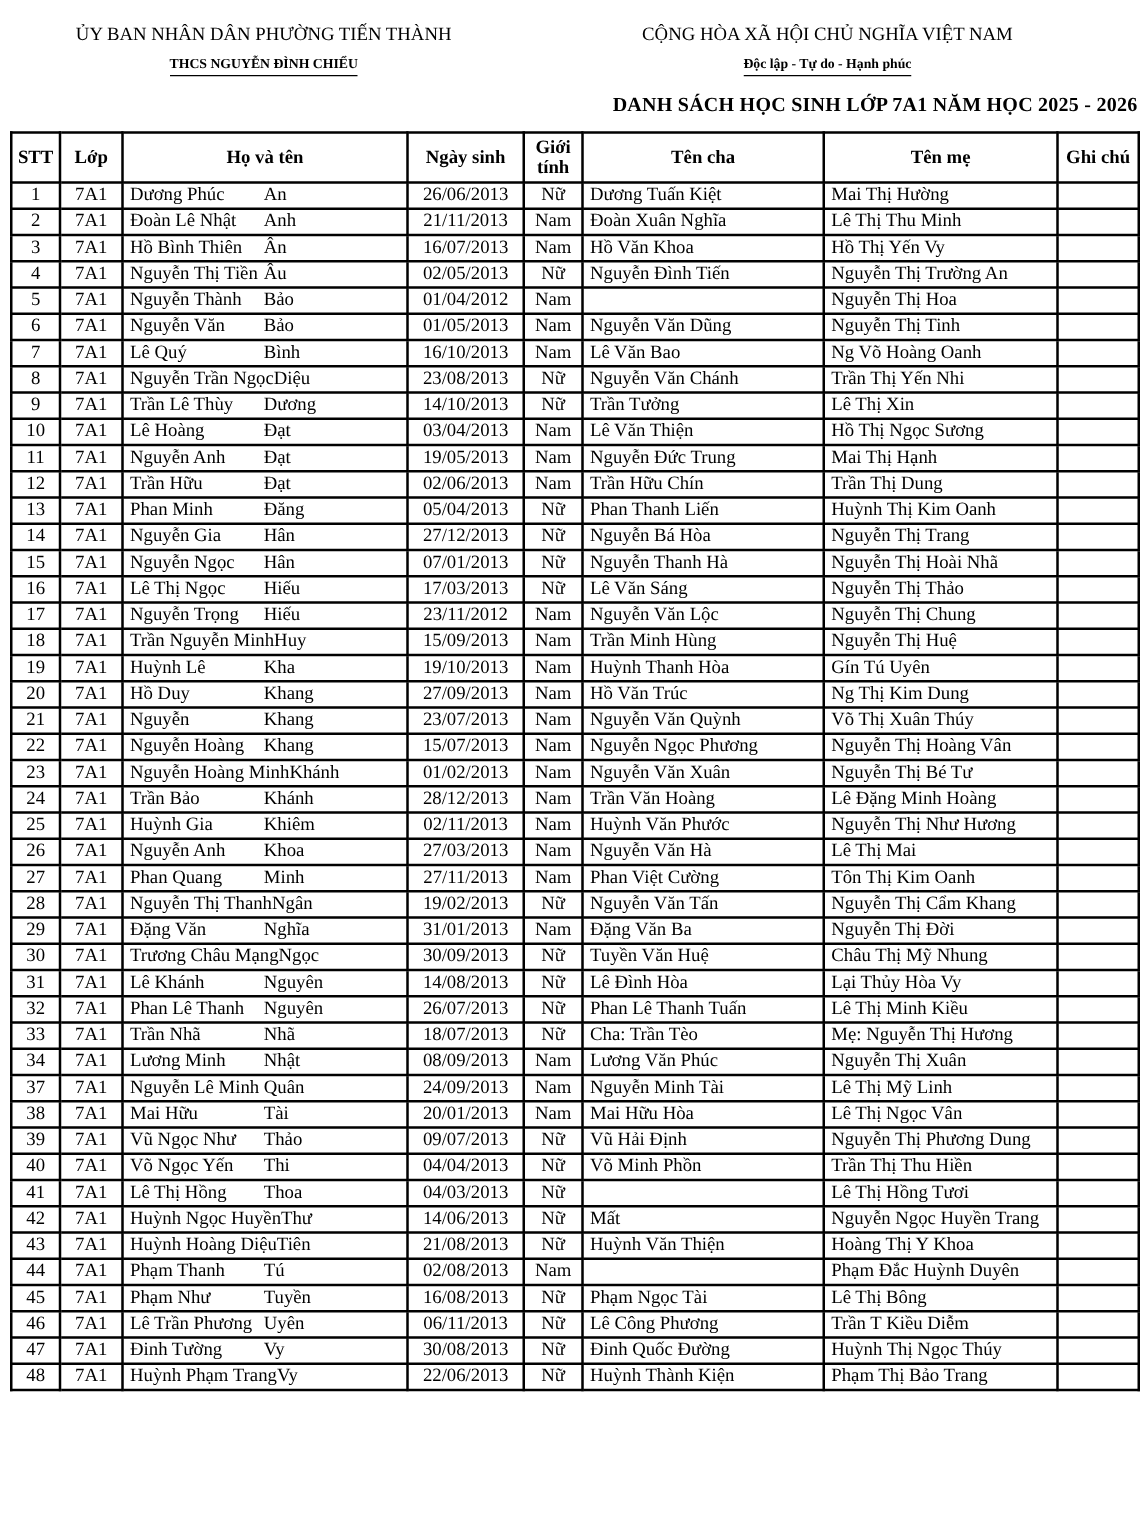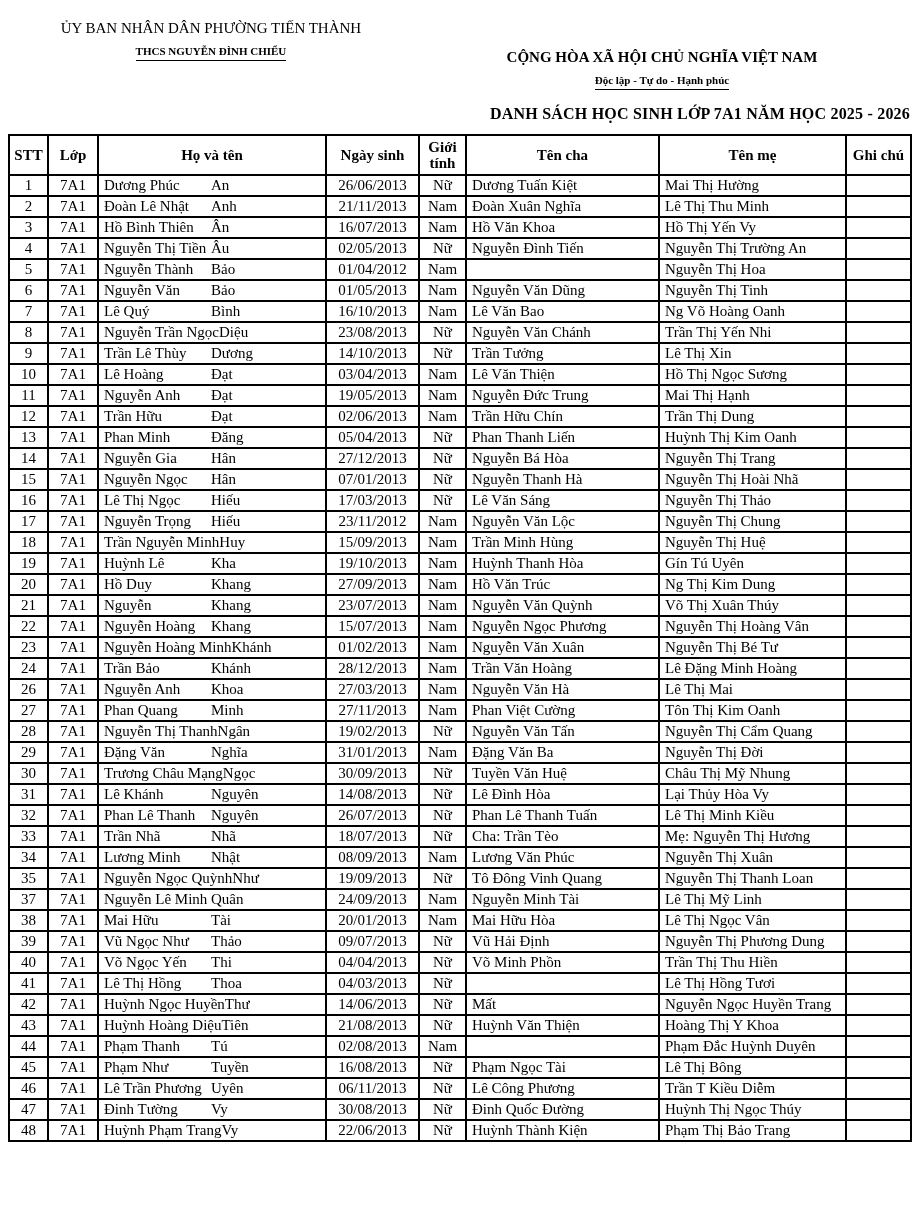--- a/index.html
+++ b/index.html
@@ -10,21 +10,21 @@
     font-family: "Liberation Serif", "DejaVu Serif", serif;
     overflow: hidden;
   }
   .page { padding: 17px 7px 0 8px; }
 
   .letterhead { display: flex; margin-top: 2px; }
   .lh-left  { width: 45%; text-align: center; }
   .lh-right { width: 55%; text-align: center; }
   .lh-line1 { font-size: 15px; line-height: 1.25; white-space: nowrap; }
   .lh-left .lh-line1 { font-weight: normal; }
-  .lh-right .lh-line1 { font-weight: bold; margin-top: 29px; }
+  .lh-right .lh-line1 { font-weight: normal; }
   .lh-line2 { font-size: 11px; font-weight: bold; line-height: 1.3; margin-top: 6px; }
   .u-part  { display: inline-block; border-bottom: 1.6px solid #000; padding-bottom: 2px; }
 
   .doc-title {
     text-align: right; font-weight: bold; font-size: 16px;
     margin-top: 15px; letter-spacing: 0.2px;
   }
 
   table.roster {
     border-collapse: collapse; table-layout: fixed;
@@ -456,20 +456,35 @@
         <span class="name-ten">Khánh</span>
       </div>
     </td>
     <td class="c">28/12/2013</td>
     <td class="c">Nam</td>
     <td class="l">Trần Văn Hoàng</td>
     <td class="l">Lê Đặng Minh Hoàng</td>
     <td class="c"></td>
   </tr>
         <tr>
+    <td class="c">25</td>
+    <td class="c">7A1</td>
+    <td class="name-cell">
+      <div class="name-flex">
+        <span class="name-ho">Huỳnh Gia</span>
+        <span class="name-ten">Khiêm</span>
+      </div>
+    </td>
+    <td class="c">02/11/2013</td>
+    <td class="c">Nam</td>
+    <td class="l">Huỳnh Văn Phước</td>
+    <td class="l">Nguyễn Thị Như Hương</td>
+    <td class="c"></td>
+  </tr>
+        <tr>
     <td class="c">26</td>
     <td class="c">7A1</td>
     <td class="name-cell">
       <div class="name-flex">
         <span class="name-ho">Nguyễn Anh</span>
         <span class="name-ten">Khoa</span>
       </div>
     </td>
     <td class="c">27/03/2013</td>
     <td class="c">Nam</td>
@@ -497,21 +512,21 @@
     <td class="c">7A1</td>
     <td class="name-cell">
       <div class="name-flex">
         <span class="name-ho">Nguyễn Thị Thanh</span>
         <span class="name-ten">Ngân</span>
       </div>
     </td>
     <td class="c">19/02/2013</td>
     <td class="c">Nữ</td>
     <td class="l">Nguyễn Văn Tấn</td>
-    <td class="l">Nguyễn Thị Cẩm Quang</td>
+    <td class="l">Nguyễn Thị Cẩm Khang</td>
     <td class="c"></td>
   </tr>
         <tr>
     <td class="c">29</td>
     <td class="c">7A1</td>
     <td class="name-cell">
       <div class="name-flex">
         <span class="name-ho">Đặng Văn</span>
         <span class="name-ten">Nghĩa</span>
       </div>
@@ -591,35 +606,20 @@
         <span class="name-ten">Nhật</span>
       </div>
     </td>
     <td class="c">08/09/2013</td>
     <td class="c">Nam</td>
     <td class="l">Lương Văn Phúc</td>
     <td class="l">Nguyễn Thị Xuân</td>
     <td class="c"></td>
   </tr>
         <tr>
-    <td class="c">35</td>
-    <td class="c">7A1</td>
-    <td class="name-cell">
-      <div class="name-flex">
-        <span class="name-ho">Nguyễn Ngọc Quỳnh</span>
-        <span class="name-ten">Như</span>
-      </div>
-    </td>
-    <td class="c">19/09/2013</td>
-    <td class="c">Nữ</td>
-    <td class="l">Tô Đông Vinh Quang</td>
-    <td class="l">Nguyễn Thị Thanh Loan</td>
-    <td class="c"></td>
-  </tr>
-        <tr>
     <td class="c">37</td>
     <td class="c">7A1</td>
     <td class="name-cell">
       <div class="name-flex">
         <span class="name-ho">Nguyễn Lê Minh</span>
         <span class="name-ten">Quân</span>
       </div>
     </td>
     <td class="c">24/09/2013</td>
     <td class="c">Nam</td>

